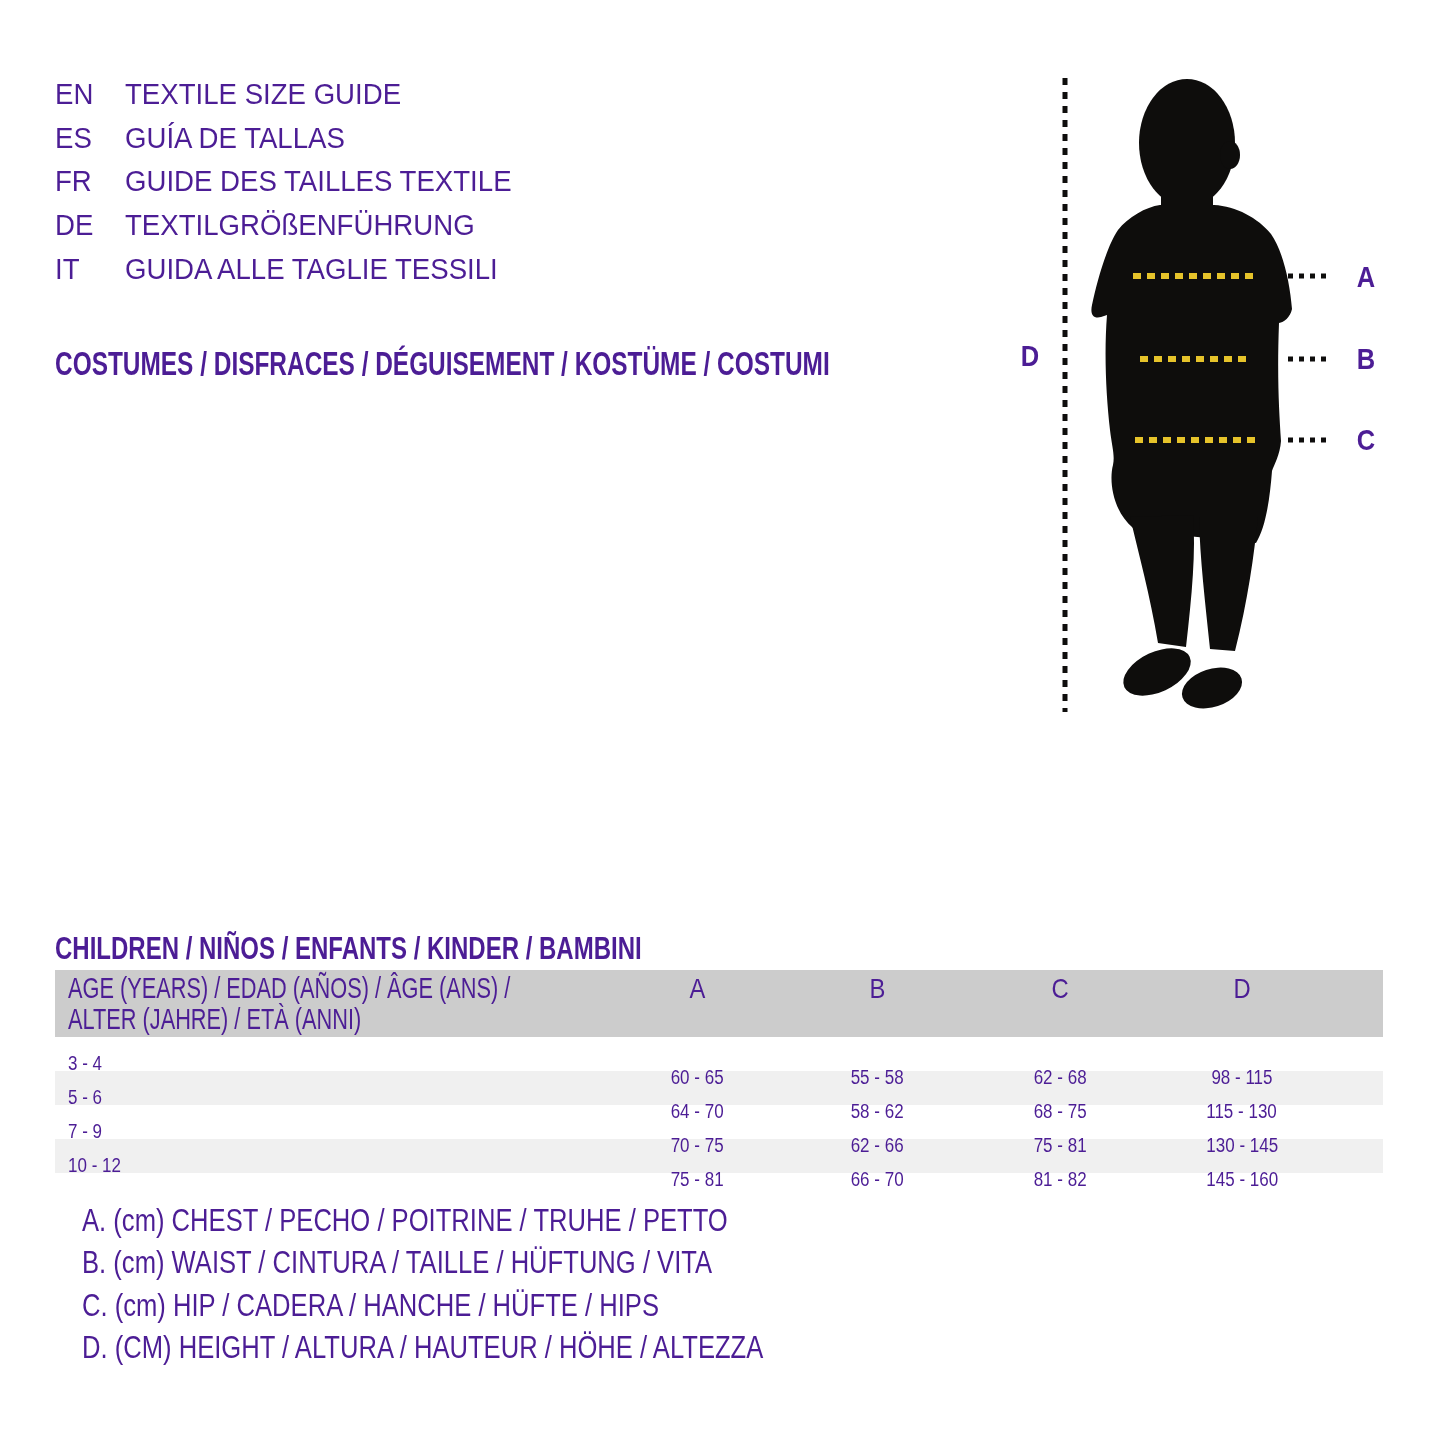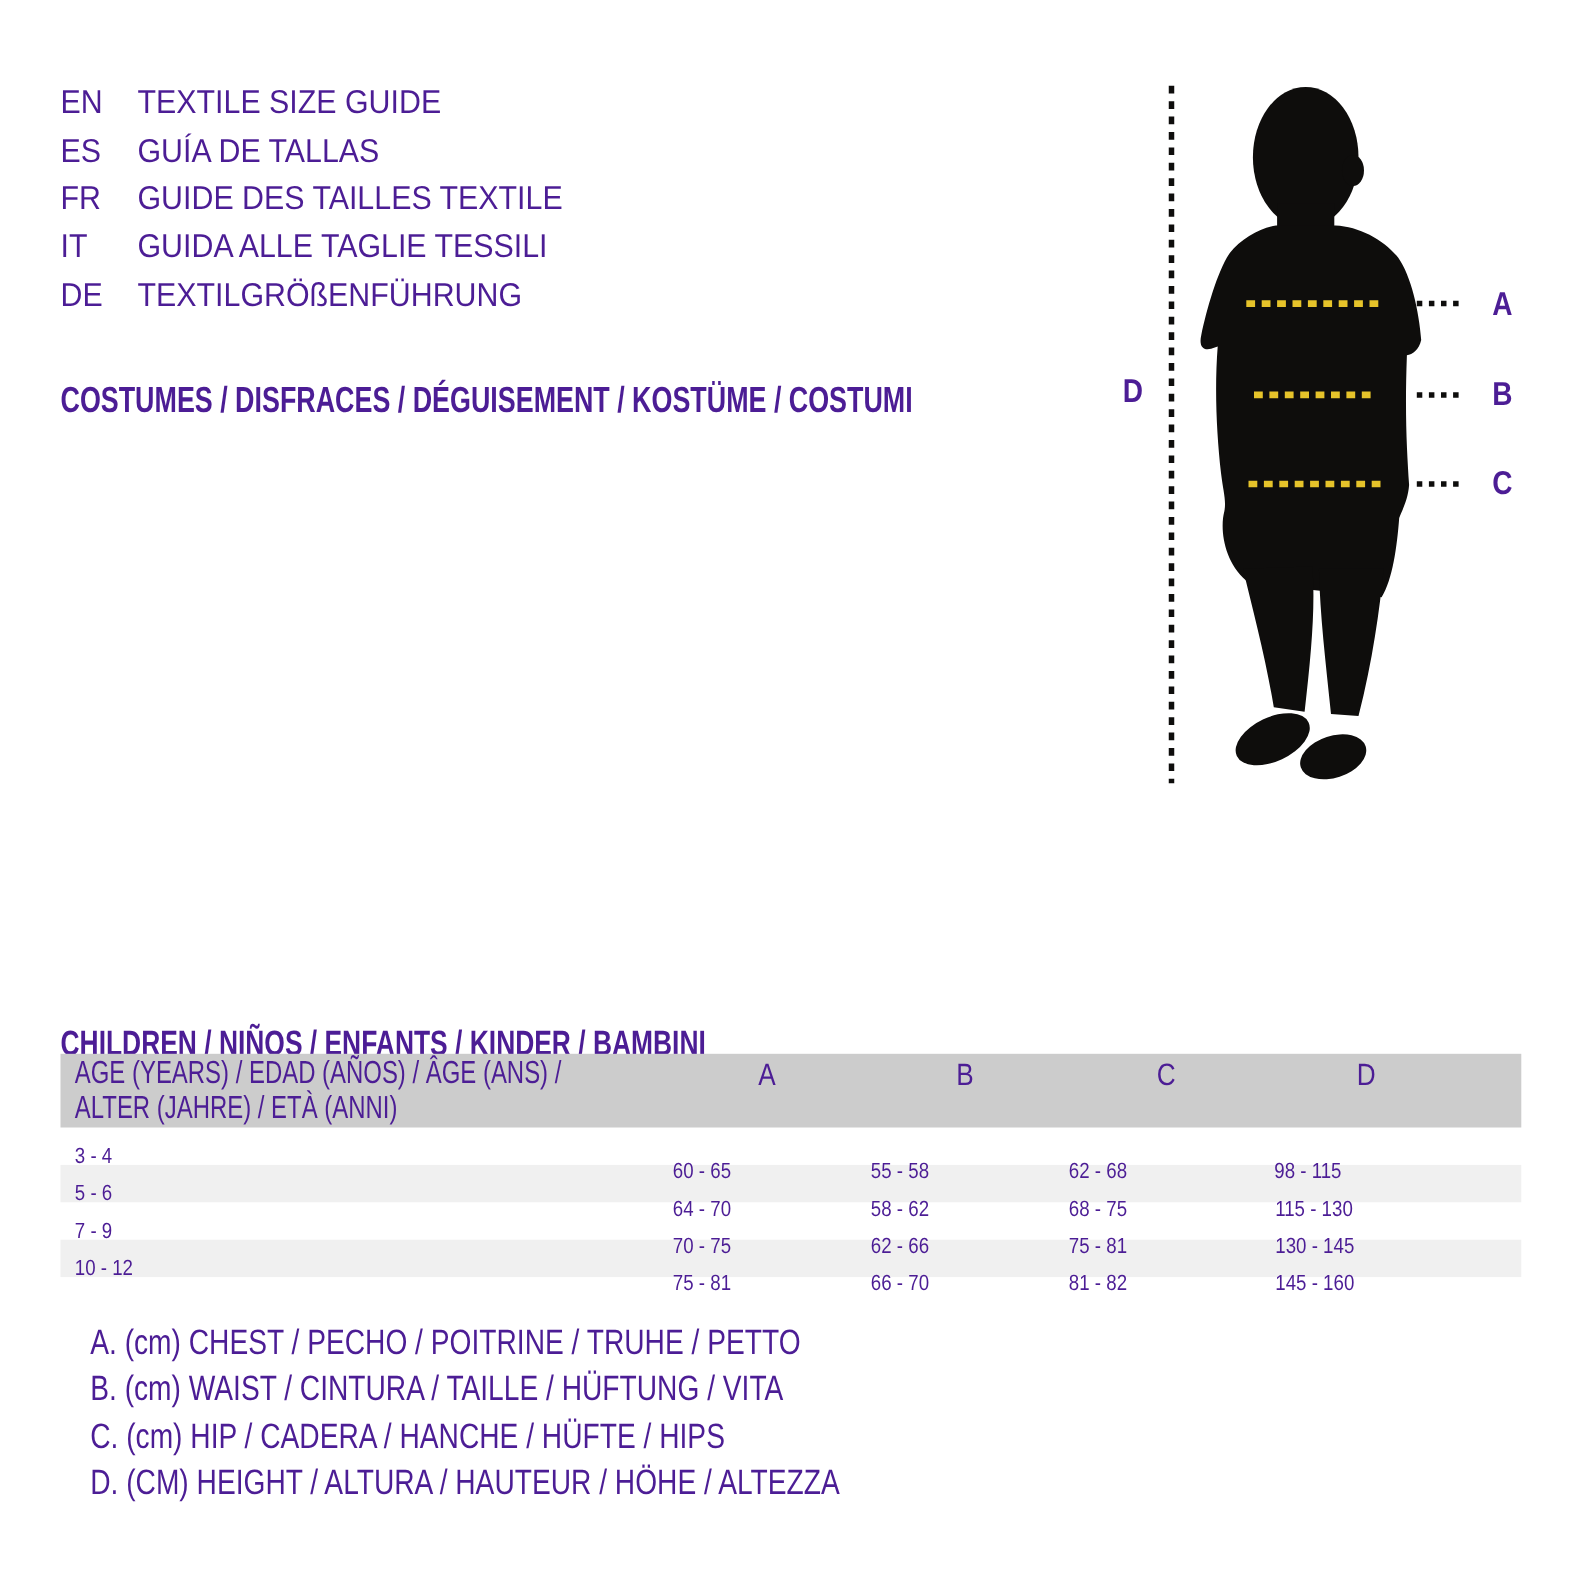--- a/index.html
+++ b/index.html
@@ -31,28 +31,28 @@
     font-size:30px;font-weight:bold;}
   .lblA{left:286px;top:203px;}
   .lblB{left:286px;top:285px;}
   .lblC{left:286px;top:366px;}
   .lblD{left:-50px;top:282px;}
 
   
   .children-title{position:absolute;left:55px;top:901px;height:40px;line-height:40px;font-size:32px;}
   .size-table{position:absolute;left:55px;top:958px;width:1328px;}
   .trow{display:grid;grid-template-columns:552px 180px 180px 186px 178px 1fr;align-items:center;}
-  .thead{background:#cccccc;height:67px;align-items:start;padding-top:0;}
+  .thead{background:#cccccc;height:67px;align-items:start;padding-top:0;margin-top:12px;}
   .thead .agehead{padding:3px 0 0 13px;font-size:29px;line-height:31px;}
   .thead .agehead .cd{display:block;}
   .thead .colhead{font-size:28px;line-height:31px;padding-top:3px;text-align:center;}
   .drow{height:34px;font-size:20px;}
   .drow:nth-child(odd){background:#f0f0f0;}
   .cell-age{padding-left:13px;}
-  .cell-num{margin-top:29px;}
+  .cell-num{text-align:center;margin-top:29px;}
 
   
   .legend{position:absolute;left:55px;top:1199px;}
   .legend-line{height:42.3px;line-height:42.3px;font-size:32px;margin-left:27px;}
 </style>
 </head>
 <body>
 
 <div class="canvas">
 
@@ -63,26 +63,26 @@
     </div>
     <div class="lang-row">
       <span><span class="cd cx92">ES</span></span>
       <span><span class="cd cx92">GUÍA DE TALLAS</span></span>
     </div>
     <div class="lang-row">
       <span><span class="cd cx92">FR</span></span>
       <span><span class="cd cx92">GUIDE DES TAILLES TEXTILE</span></span>
     </div>
     <div class="lang-row">
+      <span><span class="cd cx92">DE</span></span>
+      <span><span class="cd cx92">TEXTILGRÖßENFÜHRUNG</span></span>
+    </div>
+    <div class="lang-row">
       <span><span class="cd cx92">IT</span></span>
       <span><span class="cd cx92">GUIDA ALLE TAGLIE TESSILI</span></span>
-    </div>
-    <div class="lang-row">
-      <span><span class="cd cx92">DE</span></span>
-      <span><span class="cd cx92">TEXTILGRÖßENFÜHRUNG</span></span>
     </div>
   </section>
 
   <h1 class="category-title"><span class="cd cx74">COSTUMES / DISFRACES / DÉGUISEMENT / KOSTÜME / COSTUMI</span></h1>
 
   <div class="diagram">
     <svg width="300" height="680" viewBox="0 0 300 680" aria-hidden="true">
 
       <line x1="5" y1="23" x2="5" y2="657" stroke="#0e0d0c" stroke-width="5" stroke-dasharray="7 7"></line>
 

